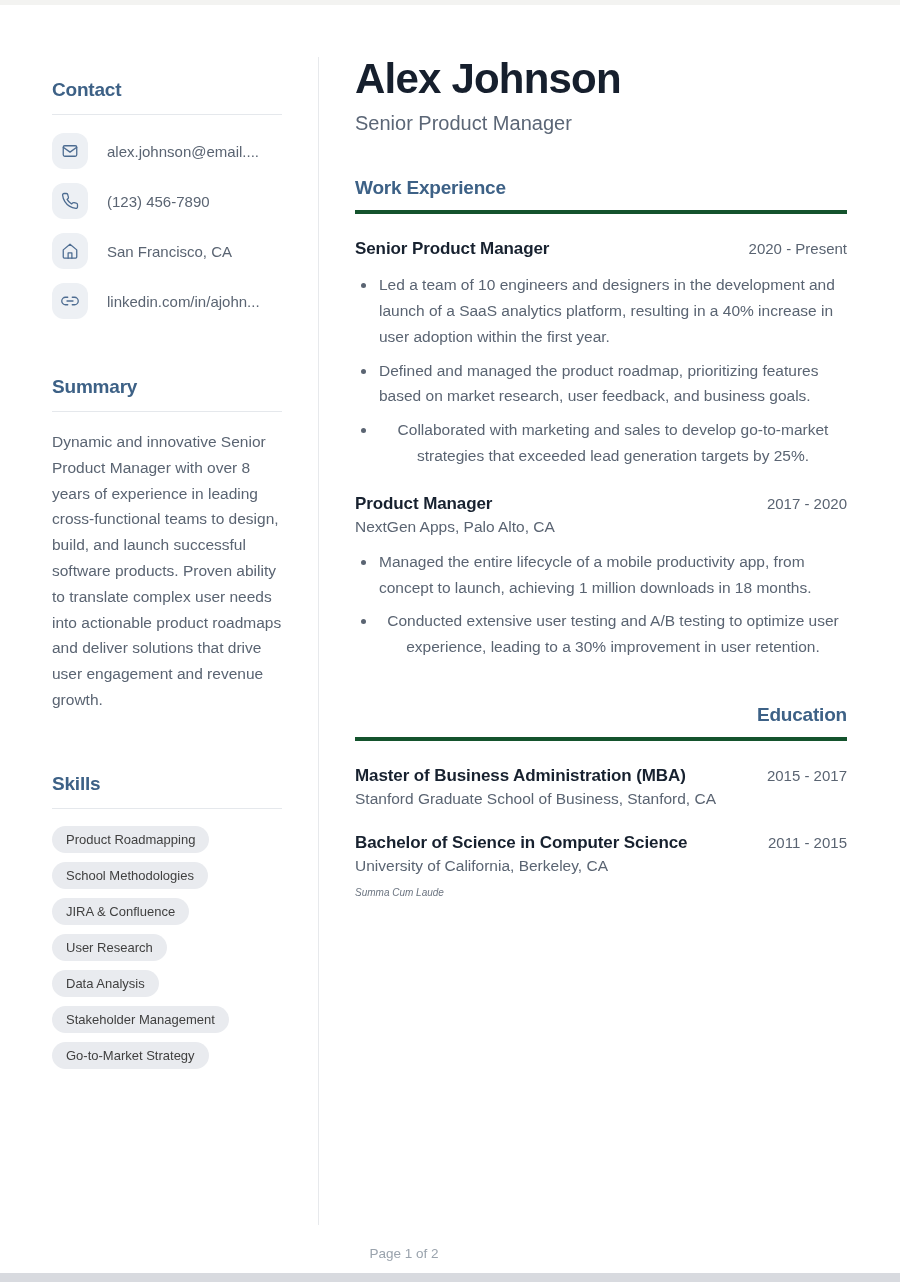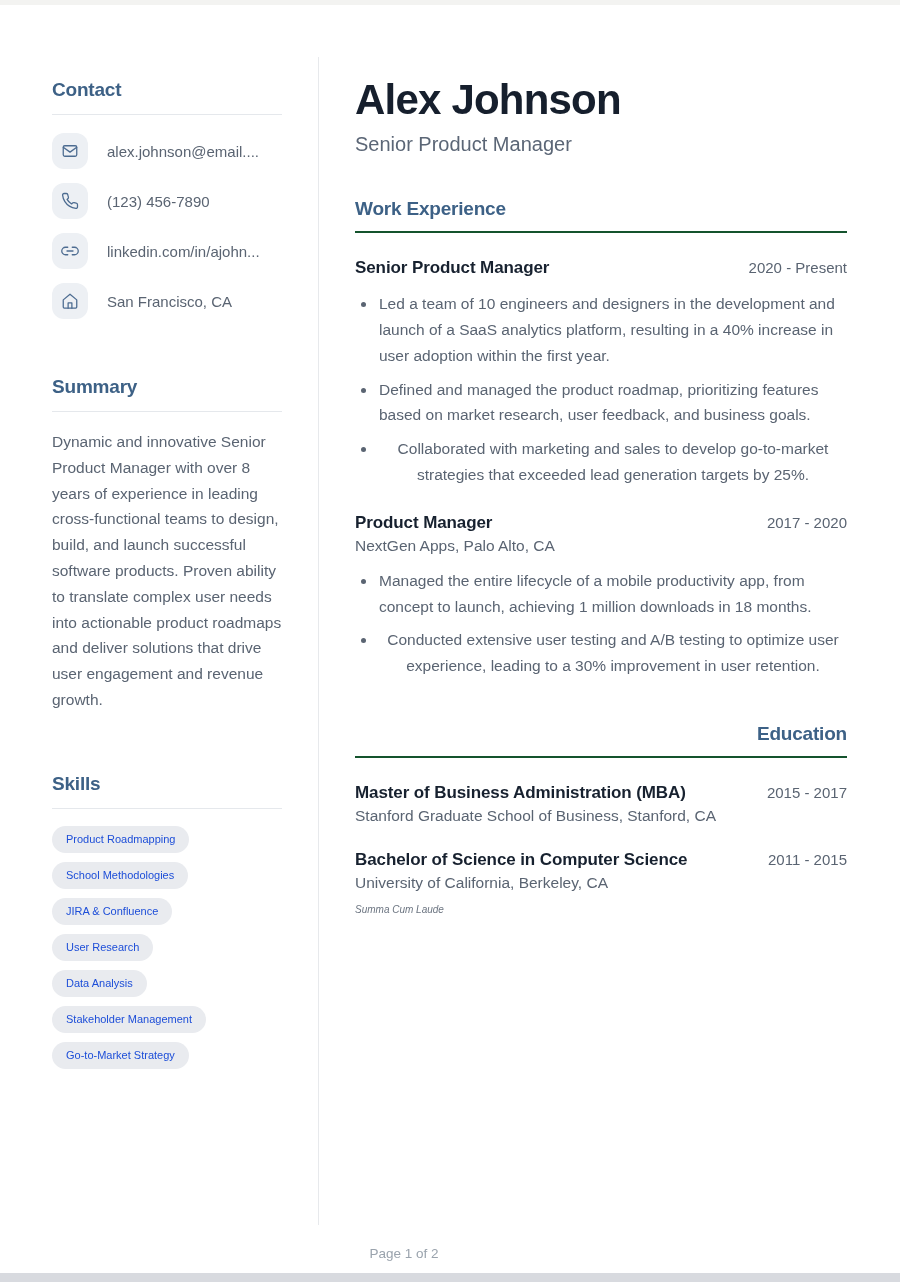--- a/index.html
+++ b/index.html
@@ -30,32 +30,32 @@
   }
   .icon-chip svg { stroke:#4d6c91; fill:none; stroke-width:1.7; stroke-linecap:round; stroke-linejoin:round; }
   .contact-text { font-size:15px; color:#5a6472; white-space:nowrap; overflow:hidden; }
 
   .summary-title { margin-top:57px; }
   .summary-text { margin-top:17px; font-size:15.5px; line-height:25.8px; color:#5a6472; }
 
   .skills-title { margin-top:60px; }
   .skill-list { margin-top:17px; display:flex; flex-direction:column; align-items:flex-start; gap:9px; }
   .skill-pill {
-    background:#e9ebef; color:#1d4ed8; border-radius:14px;
-    padding:5px 14px; font-size:11px; line-height:17px; white-space:nowrap;
+    background:#e9ebef; color:#404040; border-radius:14px;
+    padding:5px 14px; font-size:13px; line-height:17px; white-space:nowrap;
   }
 
   
   .main { position:absolute; left:355px; top:0; width:492px; }
-  .name { margin-top:76px; font-size:42px; line-height:1.15; font-weight:bold; color:#161f2d; letter-spacing:-0.8px; }
+  .name { margin-top:55px; font-size:42px; line-height:1.15; font-weight:bold; color:#161f2d; letter-spacing:-0.8px; }
   .job-title { margin-top:9px; font-size:20px; color:#5b6676; }
 
   .section-heading {
     margin-top:42px; color:#3d6186; font-size:19px; font-weight:bold; letter-spacing:-0.2px;
-    border-bottom:2px solid #14532d; padding-bottom:11px;
+    border-bottom:4px solid #14532d; padding-bottom:11px;
   }
   .section-heading.education { margin-top:44px;text-align:right; }
 
   .entry { margin-top:25px; }
   .entry-head { display:flex; justify-content:space-between; align-items:baseline; }
   .entry-role { font-size:17px; font-weight:bold; color:#17212f; letter-spacing:-0.1px; }
   .entry-dates { font-size:15px; color:#5a6472; flex:none; margin-left:12px; }
   .entry-org { margin-top:4px; font-size:15.5px; color:#5a6472; }
   .bullets { margin-top:13px; padding-left:22px; }
   .bullets li { font-size:15.5px; line-height:25.8px; color:#5a6472; margin-bottom:8px; padding-left:2px; }
@@ -90,35 +90,35 @@
       <span class="icon-chip">
         <svg width="18" height="18" viewBox="0 0 24 24">
             <path d="M22 16.92v3a2 2 0 0 1-2.18 2 19.79 19.79 0 0 1-8.63-3.07 19.5 19.5 0 0 1-6-6 19.79 19.79 0 0 1-3.07-8.67A2 2 0 0 1 4.11 2h3a2 2 0 0 1 2 1.72c.12.96.37 1.9.72 2.81a2 2 0 0 1-.45 2.11L8.09 9.91a16 16 0 0 0 6 6l1.27-1.27a2 2 0 0 1 2.11-.45c.91.35 1.85.6 2.81.72A2 2 0 0 1 22 16.92z"></path>
           </svg>
       </span>
       <span class="contact-text">(123) 456-7890</span>
     </div>
     <div class="contact-row">
       <span class="icon-chip">
         <svg width="18" height="18" viewBox="0 0 24 24">
+            <path d="M3 10.5 12 3l9 7.5V20a1.5 1.5 0 0 1-1.5 1.5h-15A1.5 1.5 0 0 1 3 20z"></path>
+            <path d="M9.5 21.5v-7h5v7"></path>
+          </svg>
+      </span>
+      <span class="contact-text">San Francisco, CA</span>
+    </div>
+    <div class="contact-row">
+      <span class="icon-chip">
+        <svg width="18" height="18" viewBox="0 0 24 24">
             <path d="M15 7h3a5 5 0 0 1 0 10h-3"></path>
             <path d="M9 17H6A5 5 0 0 1 6 7h3"></path>
             <line x1="8" y1="12" x2="16" y2="12"></line>
           </svg>
       </span>
       <span class="contact-text">linkedin.com/in/ajohn...</span>
-    </div>
-    <div class="contact-row">
-      <span class="icon-chip">
-        <svg width="18" height="18" viewBox="0 0 24 24">
-            <path d="M3 10.5 12 3l9 7.5V20a1.5 1.5 0 0 1-1.5 1.5h-15A1.5 1.5 0 0 1 3 20z"></path>
-            <path d="M9.5 21.5v-7h5v7"></path>
-          </svg>
-      </span>
-      <span class="contact-text">San Francisco, CA</span>
     </div>
   </div>
 
   <h2 class="side-title summary-title">Summary</h2>
   <hr class="side-rule">
   <p class="summary-text">Dynamic and innovative Senior Product Manager with over 8 years of experience in leading cross-functional teams to design, build, and launch successful software products. Proven ability to translate complex user needs into actionable product roadmaps and deliver solutions that drive user engagement and revenue growth.</p>
 
   <h2 class="side-title skills-title">Skills</h2>
   <hr class="side-rule">
   <div class="skill-list">

